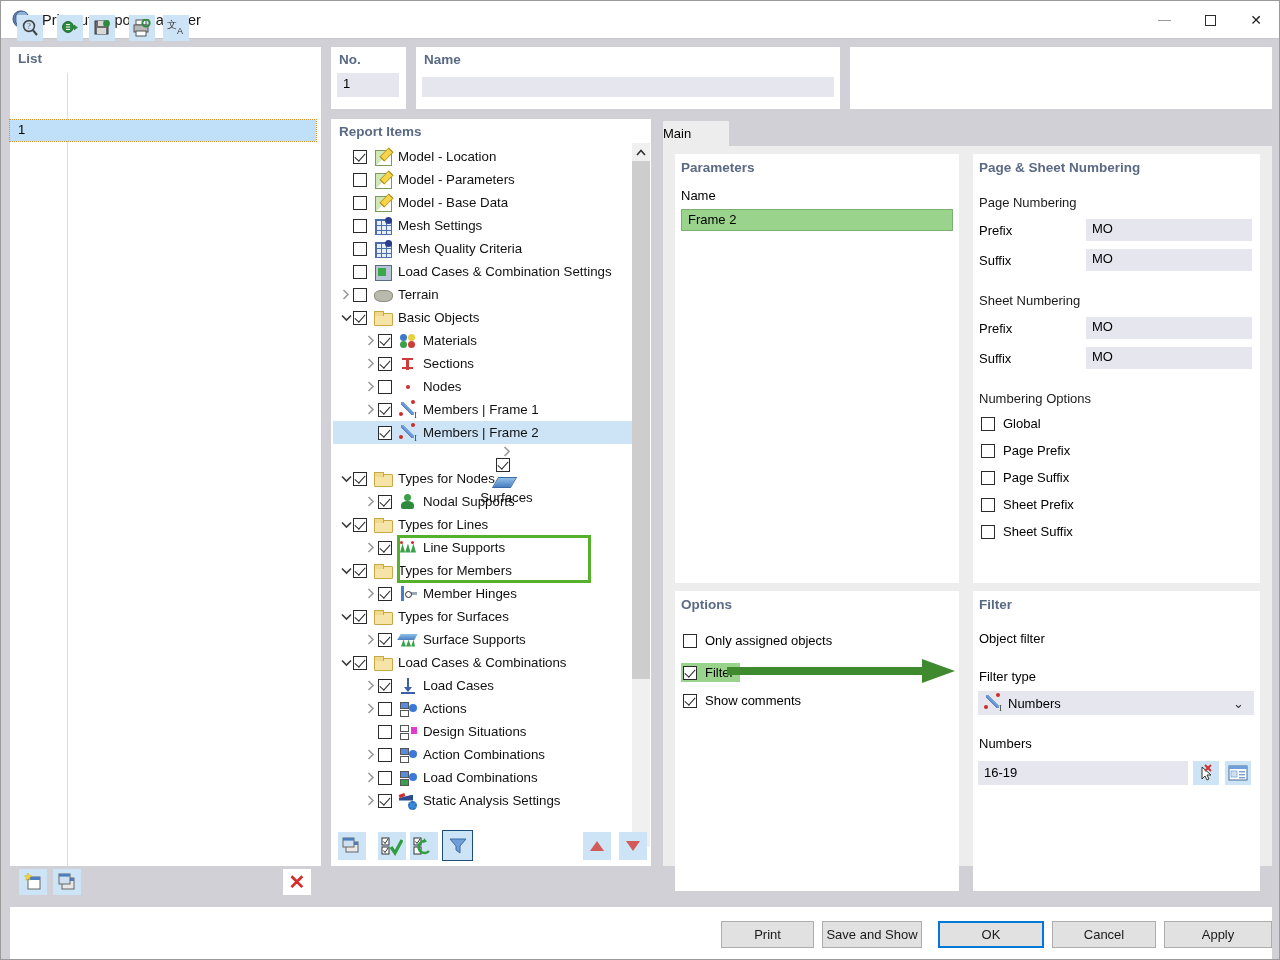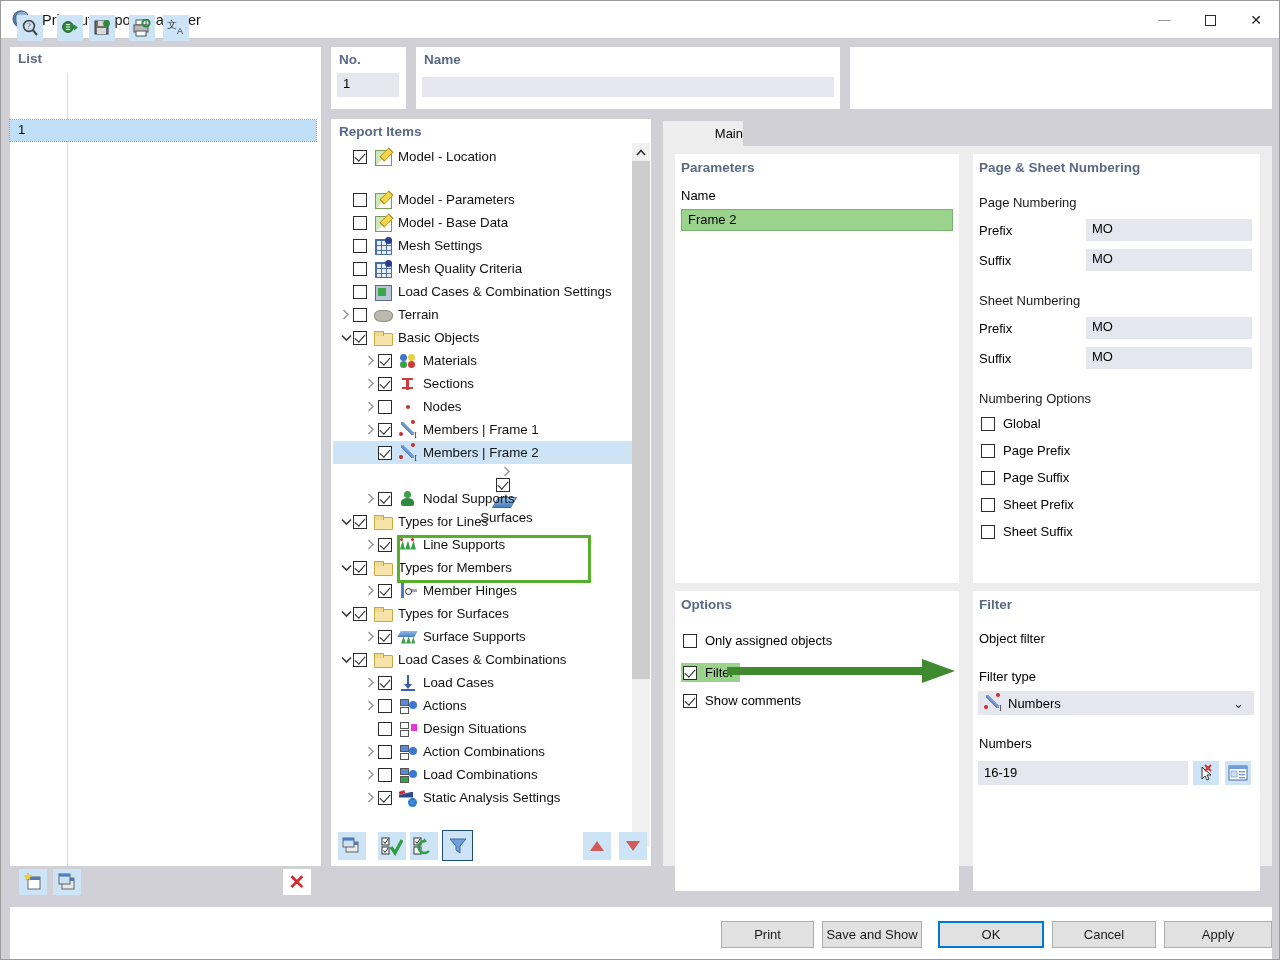--- a/index.html
+++ b/index.html
@@ -340,22 +340,22 @@
     position: absolute; left: 66px; top: 416px; width: 194px; height: 48px;
     border: 3px solid #56b02c;
     pointer-events: none;
   }
 
   
   #tab-strip {
     position:absolute; left: 662px; top: 120px; width: 609px; height: 25px;
   }
   #tab-main {
-    position:absolute; left: 0; top: 0; width: 80px; height: 25px;
-    background:#ededed; display:flex; align-items:center; justify-content:flex-end;
+    position:absolute; left: 0; top: 0; width: 66px; height: 25px;
+    background:#ededed; display:flex; align-items:center; justify-content:flex-start;
     font-size:13px;
   }
   #tab-body {
     position:absolute; left: 662px; top: 145px; width: 609px; height: 720px;
     background: #ededed;
   }
 
   #parameters-panel { left: 674px; top: 153px; width: 284px; height: 429px; }
   #parameters-panel .panel-title { position:absolute; left:6px; top:6px; }
   #param-name-label { position:absolute; left:6px; top:34px; font-size:13px; }
@@ -482,21 +482,21 @@
   <div class="panel" id="report-panel">
     <span class="panel-title">Report Items</span>
 
     <div id="tree-scroll">
         <div class="tree-row" style="padding-left: 6px;">
           <span class="expander"></span>
           <span class="cb checked"></span>
           <span class="ticon ic-model"></span>
           <span class="tlabel">Model - Location</span>
         </div>
-        <div class="tree-row" style="padding-left: 6px; margin-top: 20px;">
+        <div class="tree-row" style="padding-left: 6px;">
           <span class="expander"></span>
           <span class="cb"></span>
           <span class="ticon ic-model"></span>
           <span class="tlabel">Model - Parameters</span>
         </div>
         <div class="tree-row" style="padding-left: 6px;">
           <span class="expander"></span>
           <span class="cb"></span>
           <span class="ticon ic-model"></span>
           <span class="tlabel">Model - Base Data</span>
@@ -591,20 +591,30 @@
         </div>
         <div class="tree-row" style="padding-left: 31px; flex-direction: column;">
           <span class="expander">
             <svg width="8" height="11" viewBox="0 0 8 11">
               <path d="M1.5 1 L6 5.5 L1.5 10" stroke="#9a9a9a" stroke-width="1.6" fill="none"></path>
             </svg>
           </span>
           <span class="cb checked"></span>
           <span class="ticon ic-surfaces"></span>
           <span class="tlabel">Surfaces</span>
+        </div>
+        <div class="tree-row" style="padding-left: 6px;">
+          <span class="expander">
+            <svg width="11" height="8" viewBox="0 0 11 8">
+              <path d="M1 1.5 L5.5 6 L10 1.5" stroke="#3a3a3a" stroke-width="1.6" fill="none"></path>
+            </svg>
+          </span>
+          <span class="cb checked"></span>
+          <span class="ticon ic-folder"></span>
+          <span class="tlabel">Types for Nodes</span>
         </div>
         <div class="tree-row" style="padding-left: 31px;">
           <span class="expander">
             <svg width="8" height="11" viewBox="0 0 8 11">
               <path d="M1.5 1 L6 5.5 L1.5 10" stroke="#9a9a9a" stroke-width="1.6" fill="none"></path>
             </svg>
           </span>
           <span class="cb checked"></span>
           <span class="ticon ic-nodalsup"></span>
           <span class="tlabel">Nodal Supports</span>

